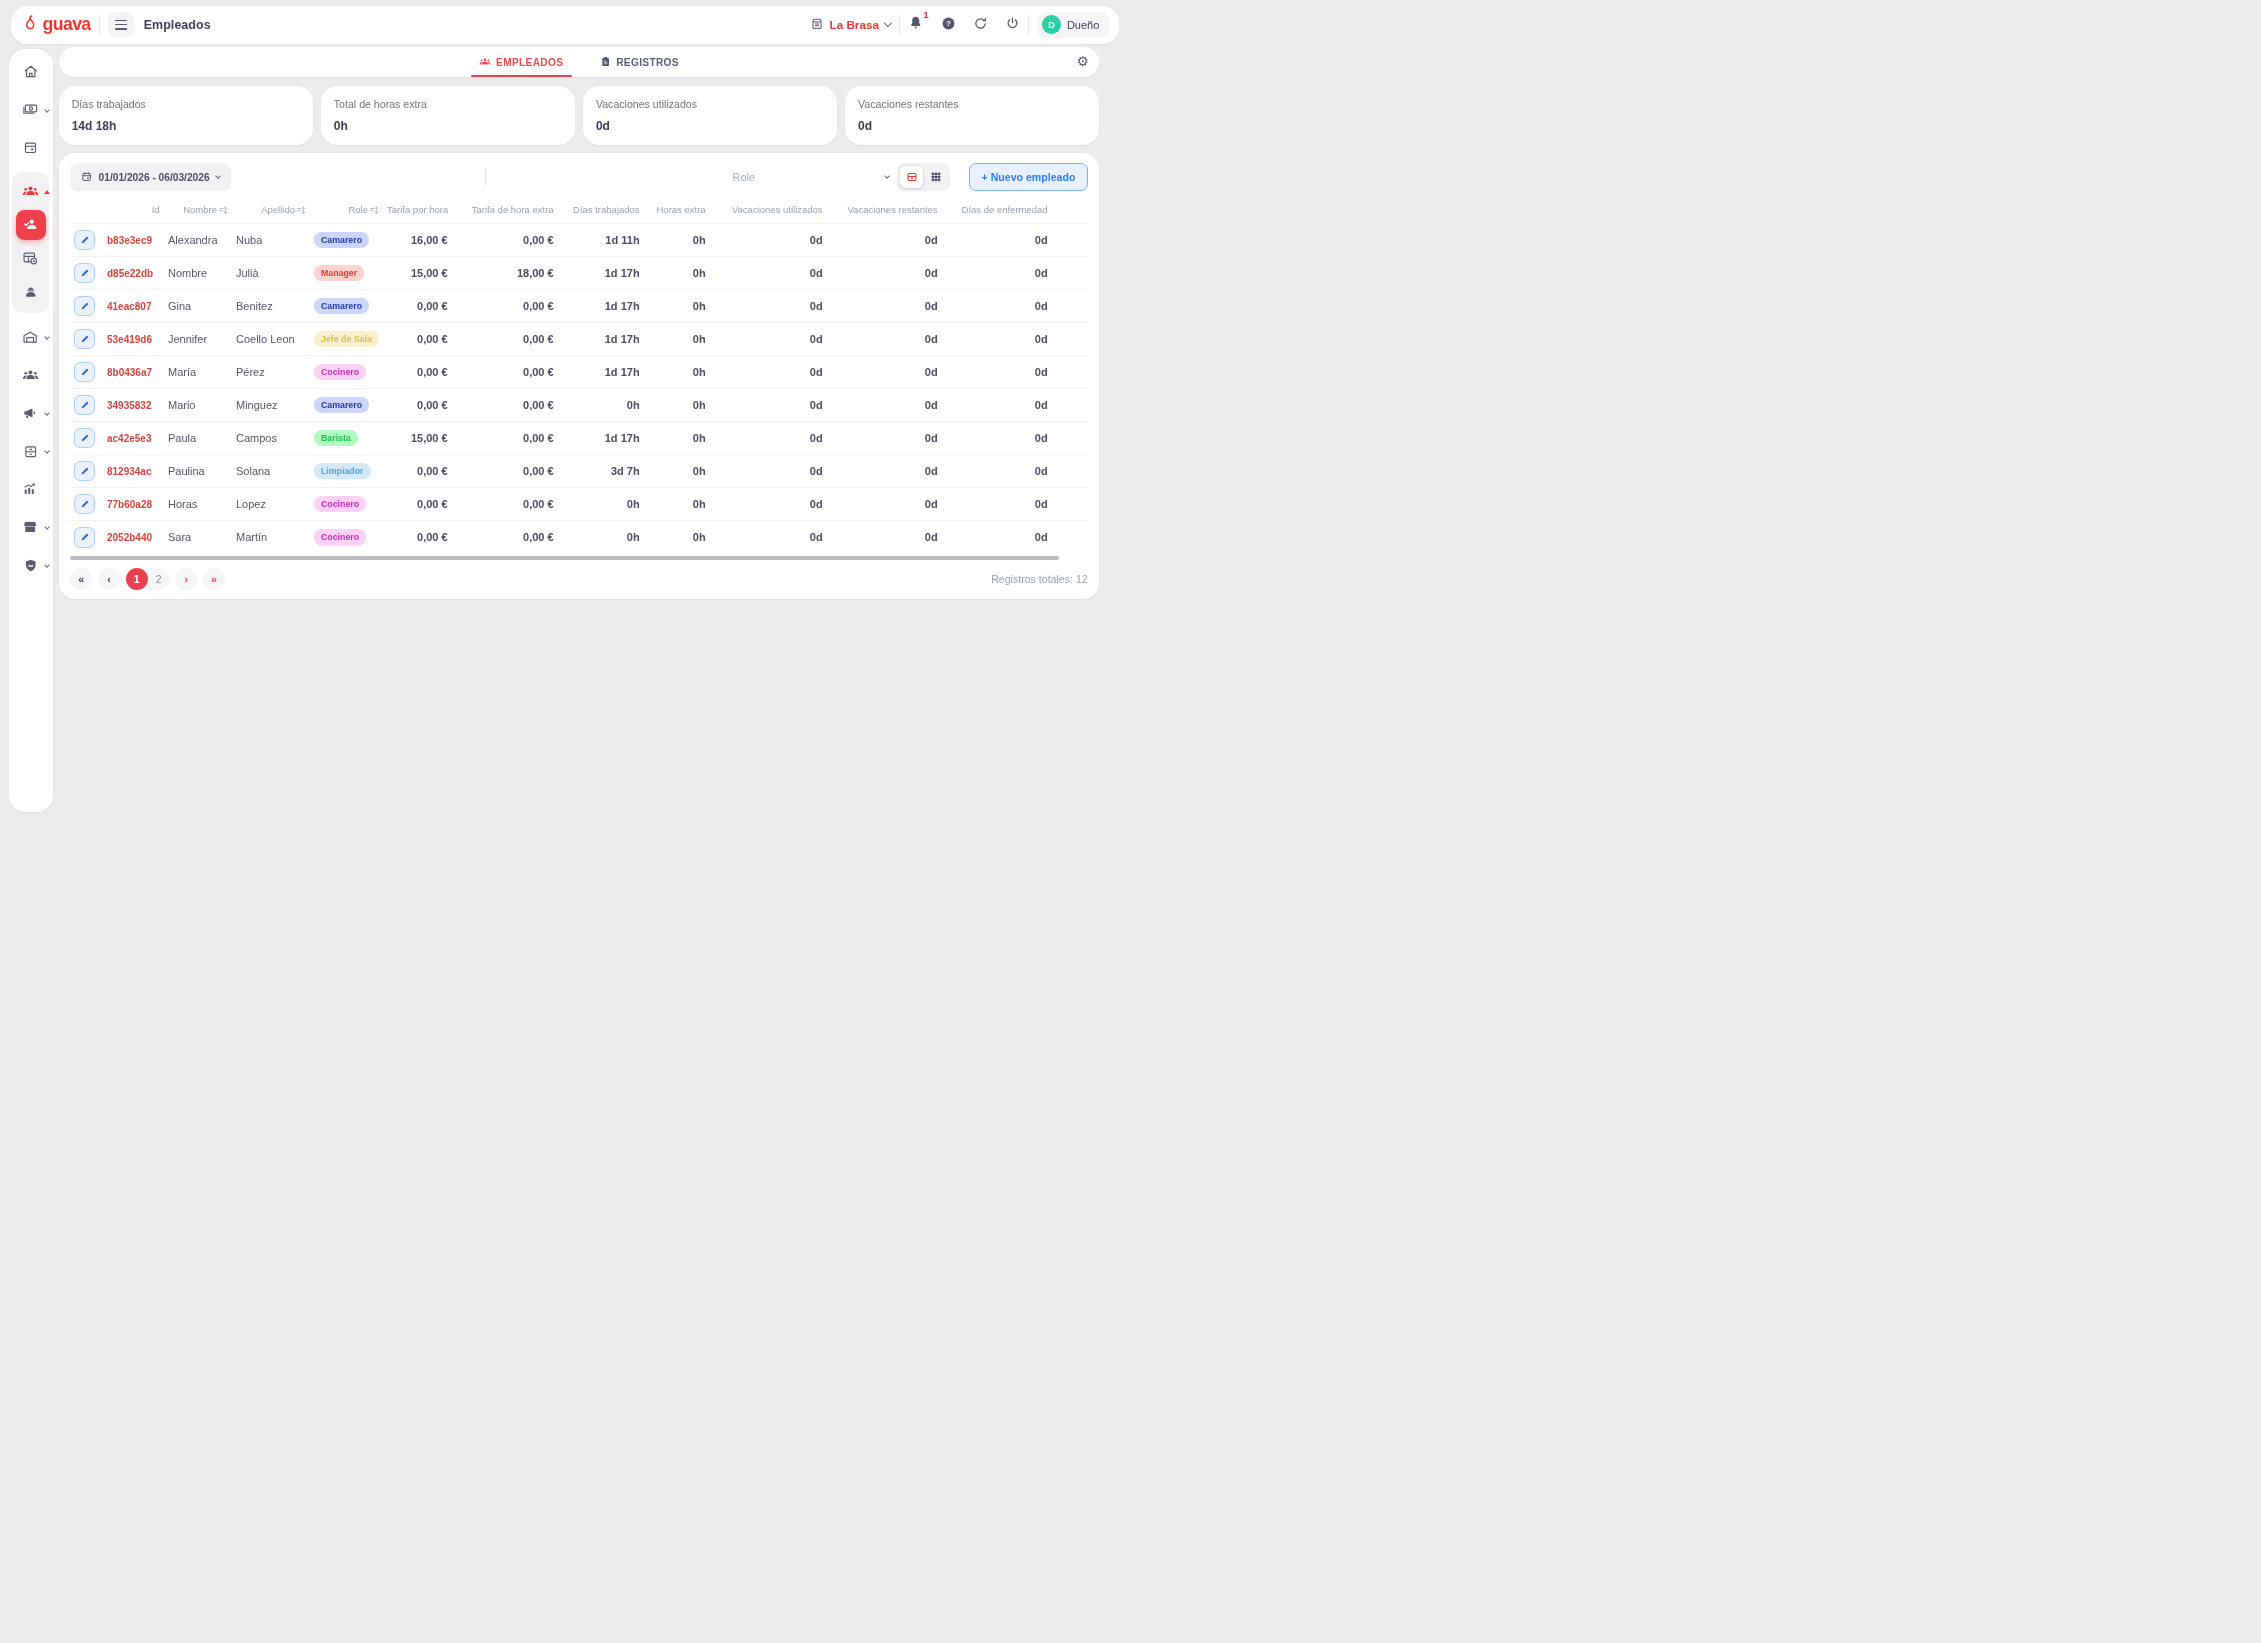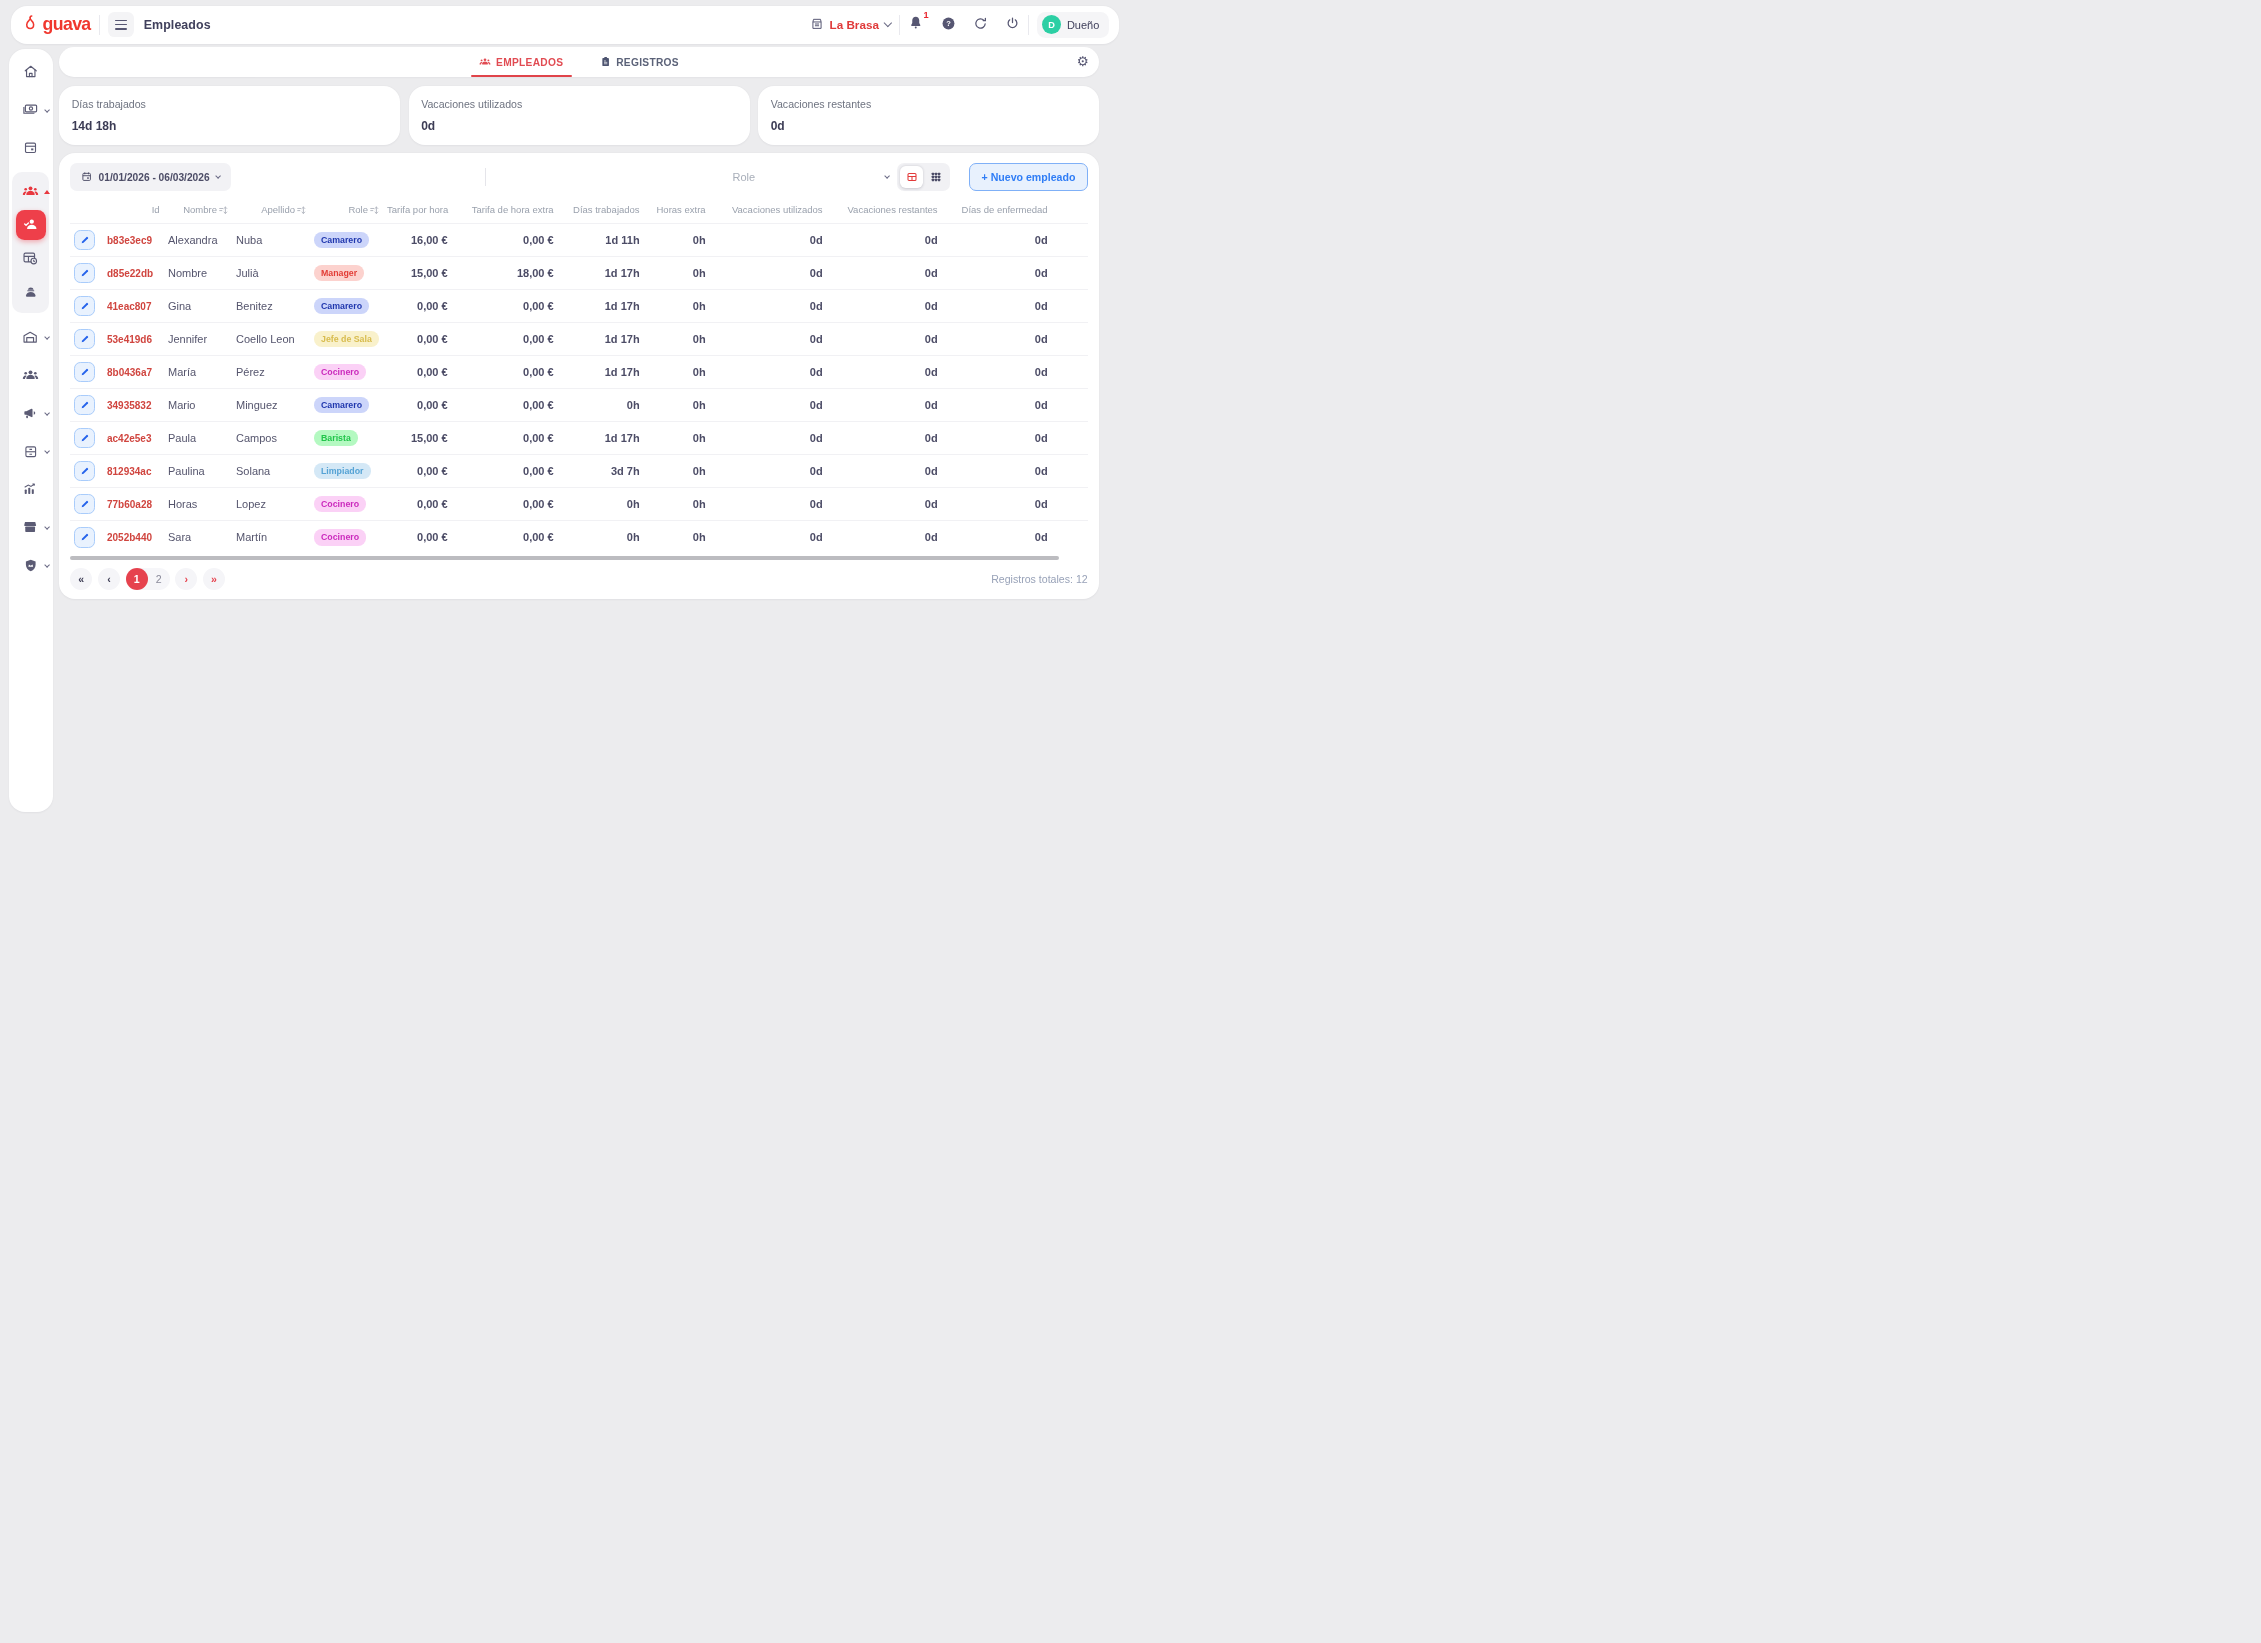--- a/index.html
+++ b/index.html
@@ -333,20 +333,24 @@
       </div>
       <button class="gear-btn">
         <span>⚙</span>
       </button>
     </div>
 
     <div class="stats-row">
       <div class="stat-card card">
         <div class="stat-label">Días trabajados</div>
         <div class="stat-value">14d 18h</div>
+      </div>
+      <div class="stat-card card">
+        <div class="stat-label">Total de horas extra</div>
+        <div class="stat-value">0h</div>
       </div>
       <div class="stat-card card">
         <div class="stat-label">Vacaciones utilizados</div>
         <div class="stat-value">0d</div>
       </div>
       <div class="stat-card card">
         <div class="stat-label">Vacaciones restantes</div>
         <div class="stat-value">0d</div>
       </div>
     </div>

